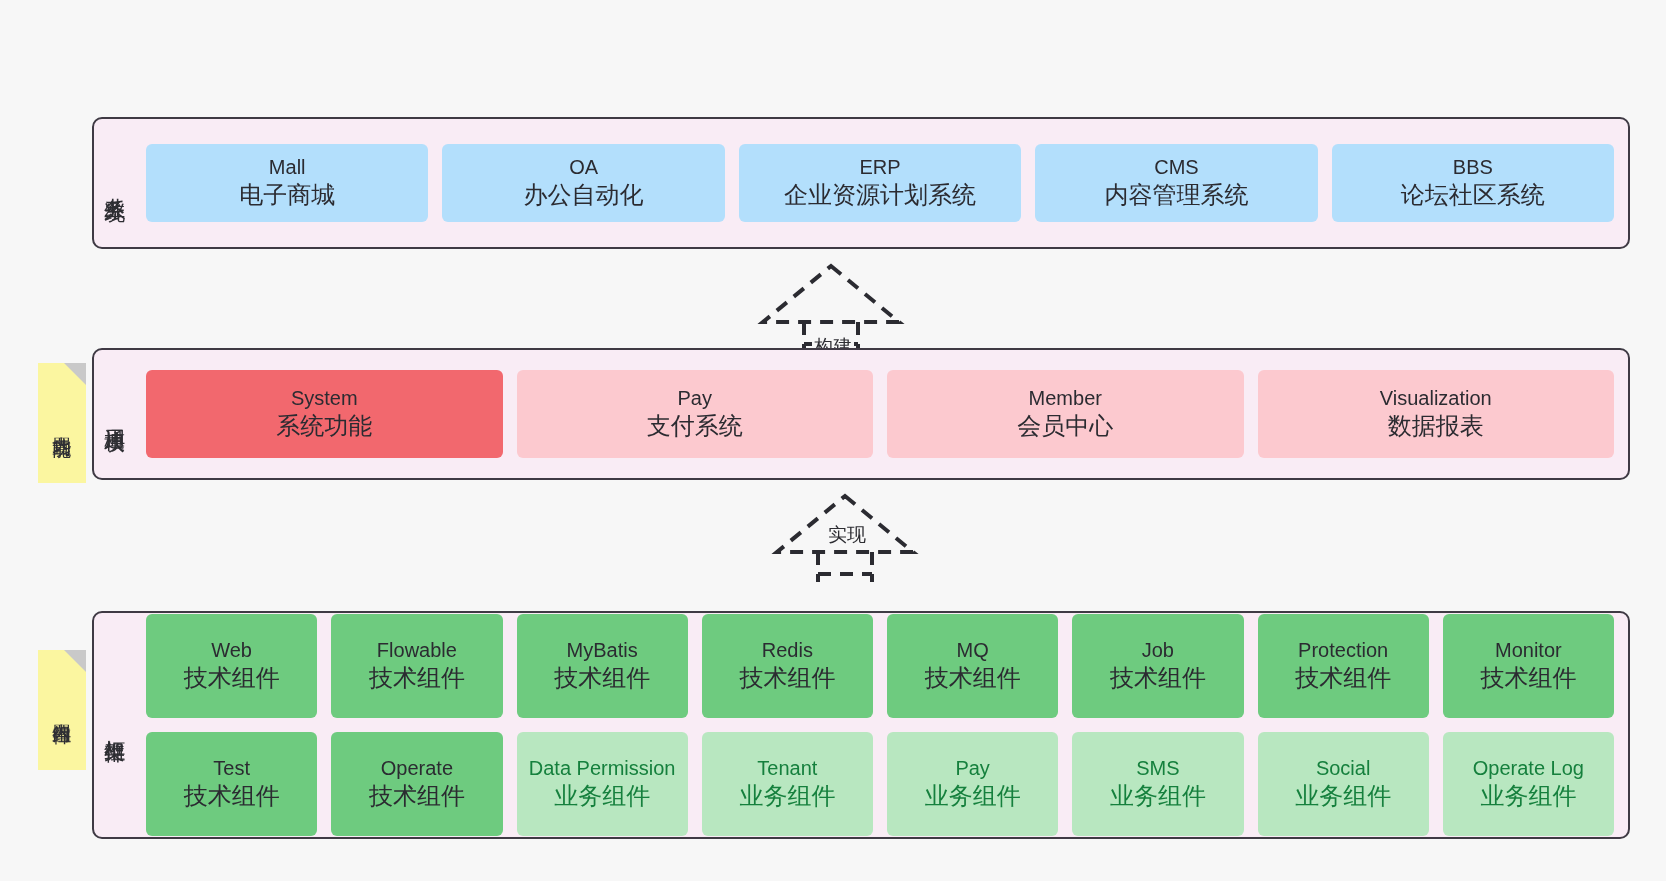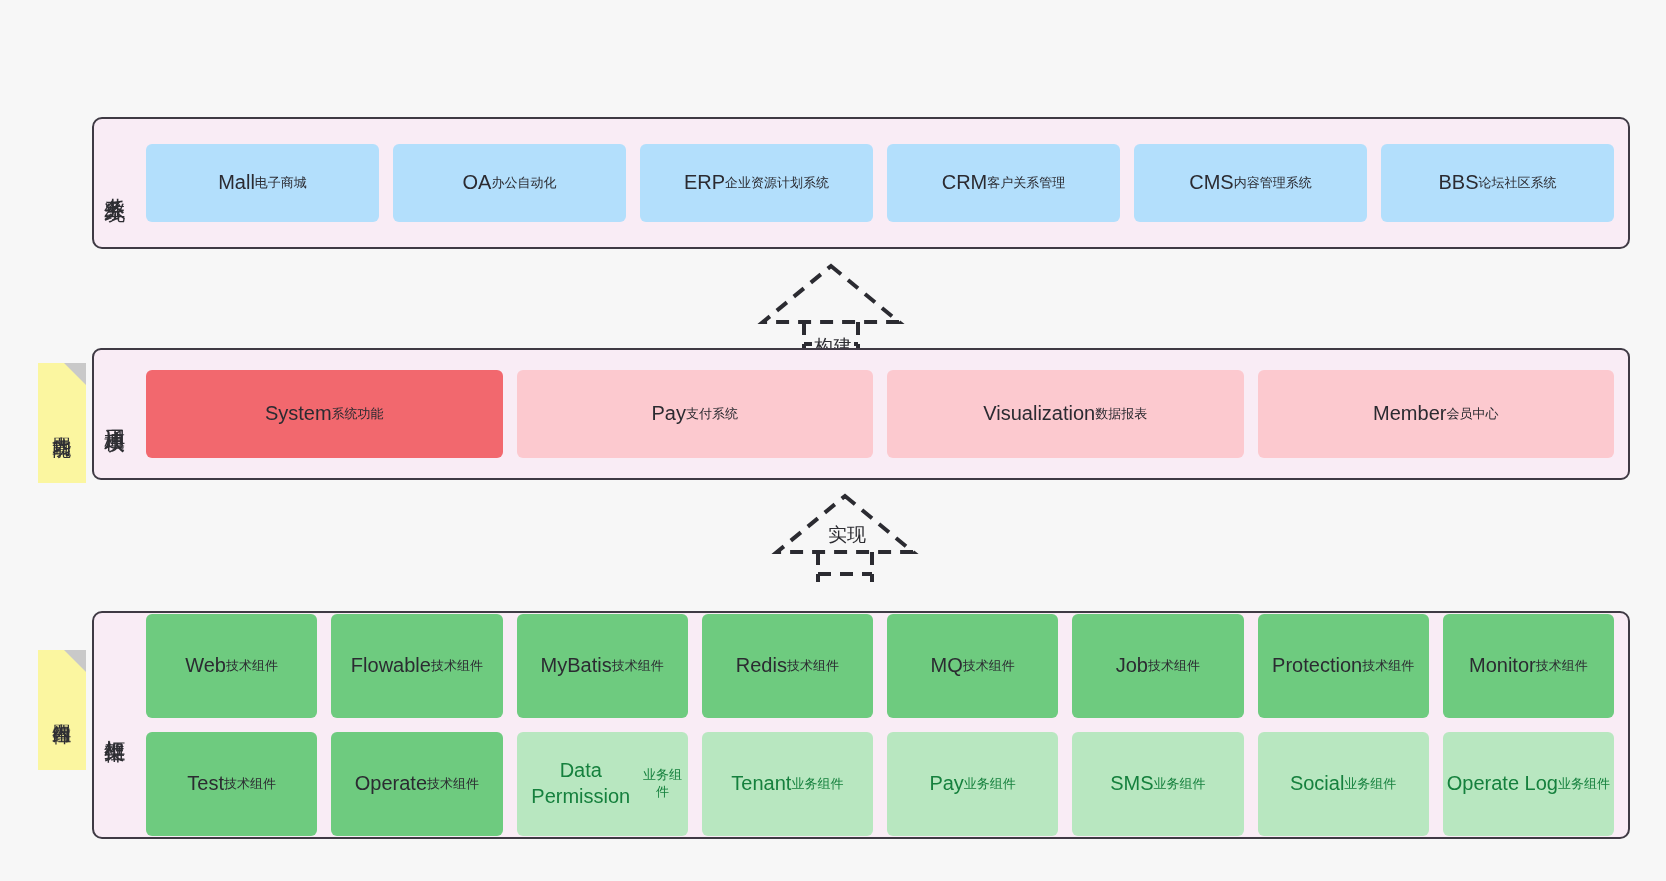--- a/index.html
+++ b/index.html
@@ -60,30 +60,30 @@
     gap: 14px;
     align-items: stretch;
   }
 
   
   .card {
     flex: 1 1 0;
     box-sizing: border-box;
     border-radius: 6px;
     display: flex;
-    flex-direction: row;
+    flex-direction: column;
     align-items: center;
     justify-content: center;
     text-align: center;
     line-height: 1.28;
     padding: 6px 4px;
     user-select: none;
   }
   .card .c-title { font-size: 20px; }
-  .card .c-sub   { font-size: 13px; }
+  .card .c-sub   { font-size: 24px; }
 
   .card.blue        { background: #b3dffc; color: #2b2b31; }
   .card.red         { background: #f2686e; color: #2b2b31; }
   .card.pink        { background: #fcc9cf; color: #2b2b31; }
   .card.green       { background: #6ecb7f; color: #2b2b31; }
   .card.lightgreen  { background: #b8e7c0; color: #15803d; }
 
   
   .row-biz   .card { height: 78px; }
   .row-mod   .card { height: 88px; }
@@ -147,24 +147,20 @@
           </div>
           <div class="card blue">
             <div class="c-title">OA</div>
             <div class="c-sub">办公自动化</div>
           </div>
           <div class="card blue">
             <div class="c-title">ERP</div>
             <div class="c-sub">企业资源计划系统</div>
           </div>
           <div class="card blue">
-            <div class="c-title">CRM</div>
-            <div class="c-sub">客户关系管理</div>
-          </div>
-          <div class="card blue">
             <div class="c-title">CMS</div>
             <div class="c-sub">内容管理系统</div>
           </div>
           <div class="card blue">
             <div class="c-title">BBS</div>
             <div class="c-sub">论坛社区系统</div>
           </div>
         </div>
     </div>
   </div>
@@ -182,39 +178,39 @@
       <path d="M 6 14 L 60 14" fill="none" stroke="#2b2b31" stroke-width="4" stroke-dasharray="13,9"></path>
     </svg>
   </div>
   <div class="uml-label" style="left:812px; top:292px;margin-top:42px;">构建</div>
 
   <div class="note" style="left:38px; top:363px; width:48px; height:120px;">
     <span class="fold"></span>
     <span>内置功能</span>
   </div>
 
-  <div class="section" id="sec-modules" style="left:92px; top:348px; width:1538px; height:132px;border-radius:9px;">
+  <div class="section" id="sec-modules" style="left:92px; top:348px; width:1538px; height:132px;">
     <div class="section-label">通用模块</div>
     <div class="section-body">
       <div class="card-row row-mod" id="row-modules">
           <div class="card red">
             <div class="c-title">System</div>
             <div class="c-sub">系统功能</div>
           </div>
           <div class="card pink">
             <div class="c-title">Pay</div>
             <div class="c-sub">支付系统</div>
           </div>
           <div class="card pink">
+            <div class="c-title">Member</div>
+            <div class="c-sub">会员中心</div>
+          </div>
+          <div class="card pink">
             <div class="c-title">Visualization</div>
             <div class="c-sub">数据报表</div>
-          </div>
-          <div class="card pink">
-            <div class="c-title">Member</div>
-            <div class="c-sub">会员中心</div>
           </div>
         </div>
     </div>
   </div>
 
   <div class="uml-arrow" style="left:770px; top:492px;">
     <svg width="150" height="90" viewBox="0 0 150 90">
       <path d="M 75 4 L 143 60 L 7 60 Z" fill="none" stroke="#2b2b31" stroke-width="4" stroke-dasharray="13,9" stroke-linecap="butt"></path>
       <path d="M 48 60 L 48 90 M 102 60 L 102 90" fill="none" stroke="#2b2b31" stroke-width="4" stroke-dasharray="13,9"></path>
     </svg>

